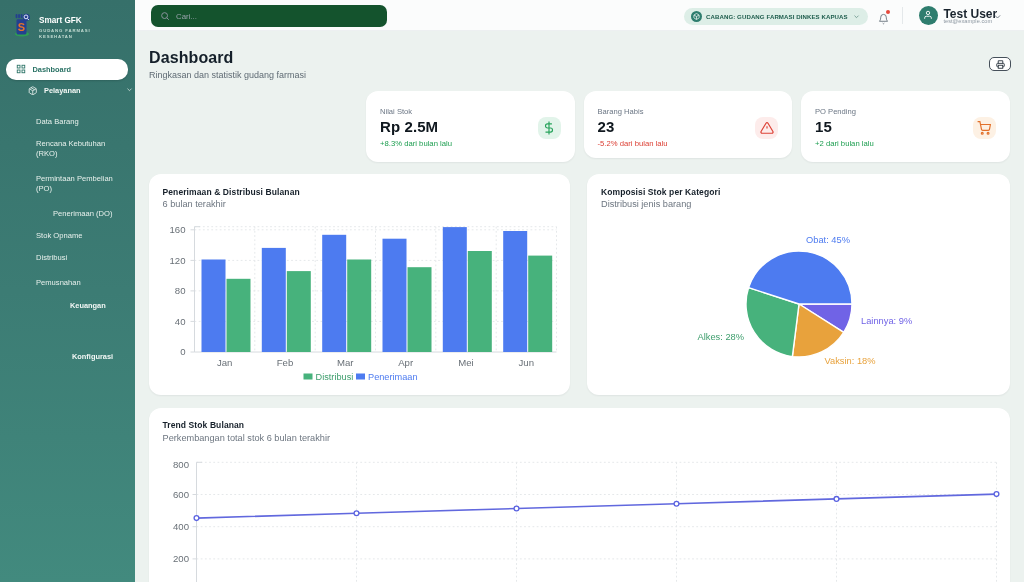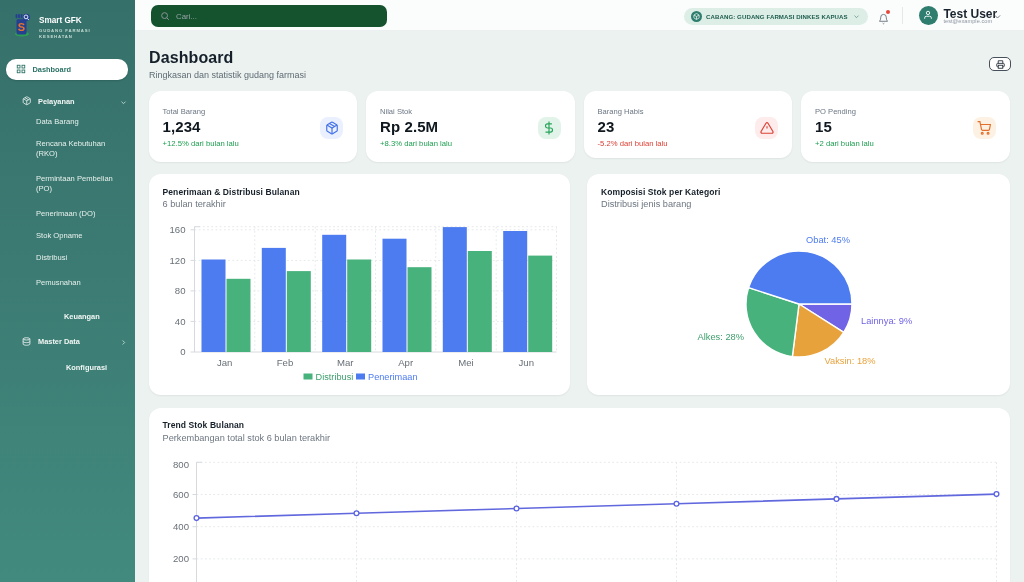--- a/index.html
+++ b/index.html
@@ -10,21 +10,21 @@
 
 #sidebar { position:absolute; left:0; top:0; width:135px; height:582px;
   background:linear-gradient(180deg,#36706a 0%, #3c7c74 50%, #428a7e 100%); }
 .logo-row { position:absolute; left:15px; top:13px; display:flex; }
 .logo-text { margin-left:9px; }
 .logo-title { color:#fff; font-weight:bold; font-size:8.2px; line-height:9px; margin-top:3px; }
 .logo-sub { color:#c3dcd2; font-size:4.3px; font-weight:bold; letter-spacing:0.85px; line-height:6.8px; margin-top:2.5px; }
 .nav-active { position:absolute; left:6px; top:58.5px; width:122px; height:21.6px; background:#fff; border-radius:10px;
   display:flex; align-items:center; box-shadow:0 1px 2px rgba(0,0,0,.15); }
 .nav-active .txt { color:#2a7265; font-weight:bold; font-size:7.4px; margin-left:7px; }
-.nav-item { position:absolute; left:12px; width:122px; height:20px; display:flex; align-items:flex-end; }
+.nav-item { position:absolute; left:18px; width:122px; height:20px; display:flex; align-items:flex-start; }
 .nav-item .txt { color:#f2f7f5; font-weight:bold; font-size:7.4px; margin-left:7px; flex:1; }
 .chev { margin-right:7px; }
 .sub-item { position:absolute; left:36px; color:#e8f1ed; font-size:7.6px; line-height:9.2px; white-space:nowrap; }
 
 
 #topbar { position:absolute; left:135px; top:0; width:889px; height:31px; background:#fbfcfc; border-bottom:1px solid #edf0f1; }
 #search { position:absolute; left:16px; top:5px; width:236px; height:22px; background:#14532d; border-radius:7px;
   display:flex; align-items:center; color:#9aa3ad; font-size:7.8px; }
 #cabang { position:absolute; left:548.5px; top:7.5px; height:17px; background:#ddeee7; border-radius:9px;
   display:flex; align-items:center; padding:0 8px 0 7px; }
@@ -93,42 +93,31 @@
           <line x1="12" y1="22" x2="12" y2="12"></line>
       </svg>
       <span class="txt">Pelayanan</span>
       <svg class="chev" width="7" height="7" viewBox="0 0 24 24" fill="none" stroke="#d8e7e1" stroke-width="2.6">
           <polyline points="5 9 12 16 19 9"></polyline>
         </svg>
     </div>
     <div class="sub-item" style="top:117.3px;">Data Barang</div>
     <div class="sub-item" style="top:139.4px;">Rencana Kebutuhan<br>(RKO)</div>
     <div class="sub-item" style="top:174.3px;">Permintaan Pembelian<br>(PO)</div>
-    <div class="sub-item" style="top:208.9px;">Penerimaan (DO)</div>
+    <div class="sub-item" style="top:208.9px;margin-left:17px;">Penerimaan (DO)</div>
     <div class="sub-item" style="top:231.4px;">Stok Opname</div>
     <div class="sub-item" style="top:252.5px;">Distribusi</div>
     <div class="sub-item" style="top:278.3px;">Pemusnahan</div>
 
     <div class="nav-item" style="top:301px;gap:35px;">
       <svg style="margin-left:10px" width="9" height="9" viewBox="0 0 24 24" fill="none" stroke="#f2f7f5" stroke-width="2.2">
         <line x1="12" y1="1" x2="12" y2="23"></line>
           <path d="M17 5H9.5a3.5 3.5 0 0 0 0 7h5a3.5 3.5 0 0 1 0 7H6"></path>
       </svg>
       <span class="txt">Keuangan</span>
-      <svg class="chev" width="7" height="7" viewBox="0 0 24 24" fill="none" stroke="#d8e7e1" stroke-width="2.6">
-          <polyline points="9 5 16 12 9 19"></polyline>
-        </svg>
-    </div>
-    <div class="nav-item" style="top:326px;">
-      <svg style="margin-left:10px" width="9" height="9" viewBox="0 0 24 24" fill="none" stroke="#f2f7f5" stroke-width="2.2">
-        <ellipse cx="12" cy="5" rx="9" ry="3"></ellipse>
-          <path d="M21 12c0 1.66-4 3-9 3s-9-1.34-9-3"></path>
-          <path d="M3 5v14c0 1.66 4 3 9 3s9-1.34 9-3V5"></path>
-      </svg>
-      <span class="txt">Master Data</span>
       <svg class="chev" width="7" height="7" viewBox="0 0 24 24" fill="none" stroke="#d8e7e1" stroke-width="2.6">
           <polyline points="9 5 16 12 9 19"></polyline>
         </svg>
     </div>
     <div class="nav-item" style="top:352px;gap:37px;">
       <svg style="margin-left:10px" width="9" height="9" viewBox="0 0 24 24" fill="none" stroke="#f2f7f5" stroke-width="2.2">
         <rect x="2" y="2" width="20" height="8" rx="2"></rect>
           <rect x="2" y="14" width="20" height="8" rx="2"></rect>
         <line x1="6" y1="6" x2="6.01" y2="6"></line>
           <line x1="6" y1="18" x2="6.01" y2="18"></line>
@@ -185,33 +174,20 @@
     <h1 class="pgtitle"><b>Dashboard</b></h1>
     <div class="pgsub">Ringkasan dan statistik gudang farmasi</div>
     <div id="printbtn">
       <svg width="9" height="9" viewBox="0 0 24 24" fill="none" stroke="#2a343e" stroke-width="2.4">
         <polyline points="6 9 6 2 18 2 18 9"></polyline>
           <path d="M6 18H4a2 2 0 0 1-2-2v-5a2 2 0 0 1 2-2h16a2 2 0 0 1 2 2v5a2 2 0 0 1-2 2h-2"></path>
           <rect x="6" y="14" width="12" height="8"></rect>
       </svg>
     </div>
 
-    <div class="card" style="left:13.5px; top:60px; width:208.5px; height:71px;">
-      <div class="stat-label">Total Barang</div>
-      <div class="stat-value">1,234</div>
-      <div class="stat-delta" style="color:#1d9e50;">+12.5% dari bulan lalu</div>
-      <div class="stat-ic" style="background:#eaf0fe;">
-        <svg width="14" height="14" viewBox="0 0 24 24" fill="none" stroke="#4472e8" stroke-width="2">
-          <path d="M16.5 9.4 7.55 4.24"></path>
-            <path d="M21 16V8a2 2 0 0 0-1-1.73l-7-4a2 2 0 0 0-2 0l-7 4A2 2 0 0 0 3 8v8a2 2 0 0 0 1 1.73l7 4a2 2 0 0 0 2 0l7-4A2 2 0 0 0 21 16z"></path>
-            <polyline points="3.29 7 12 12 20.71 7"></polyline>
-            <line x1="12" y1="22" x2="12" y2="12"></line>
-        </svg>
-      </div>
-    </div>
     <div class="card" style="left:231px; top:60px; width:208.5px; height:71px;padding-left:32px;">
       <div class="stat-label">Nilai Stok</div>
       <div class="stat-value">Rp 2.5M</div>
       <div class="stat-delta" style="color:#1d9e50;">+8.3% dari bulan lalu</div>
       <div class="stat-ic" style="background:#e2f4ea;">
         <svg width="14" height="14" viewBox="0 0 24 24" fill="none" stroke="#27a35b" stroke-width="2">
           <line x1="12" y1="1" x2="12" y2="23"></line>
             <path d="M17 5H9.5a3.5 3.5 0 0 0 0 7h5a3.5 3.5 0 0 1 0 7H6"></path>
         </svg>
       </div>

